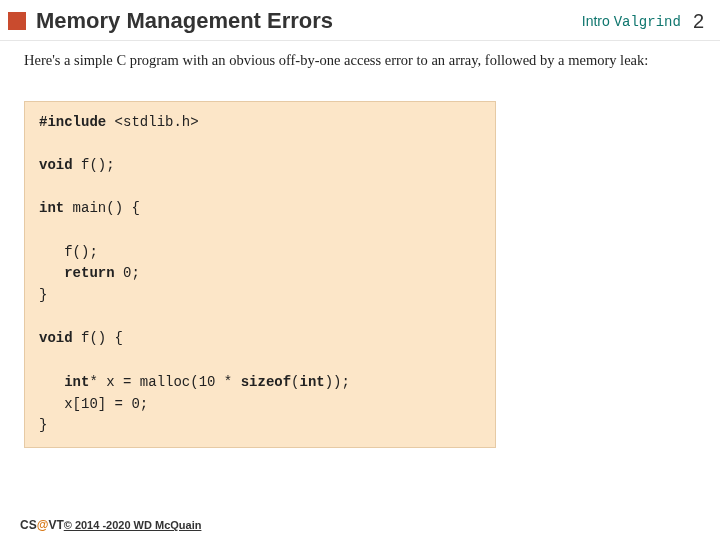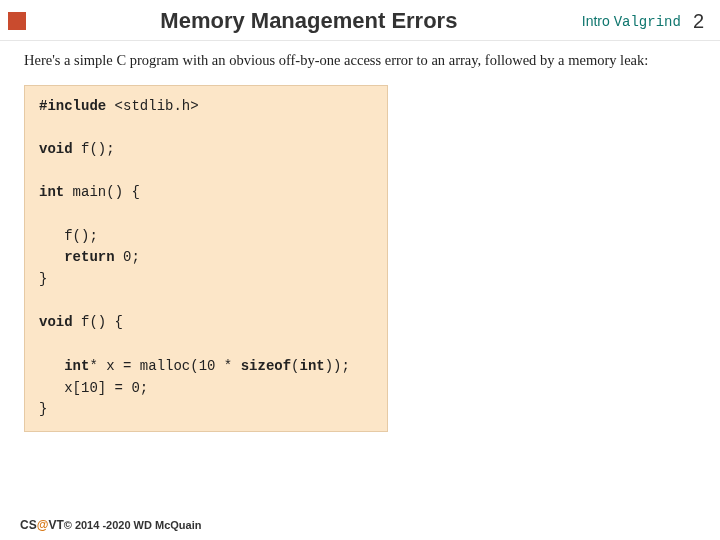--- a/index.html
+++ b/index.html
@@ -21,21 +21,20 @@
     width: 18px;
     height: 18px;
     background: #c94b2e;
     margin-right: 10px;
   }
   .title {
     font-size: 22px;
     font-weight: bold;
     color: #333;
     flex: 1;
-    text-align: center;
   }
   .breadcrumb {
     font-size: 14px;
     color: #0f766e;
   }
   .breadcrumb .mono {
     font-family: "Courier New", monospace;
   }
   .page-num {
     font-size: 20px;
@@ -43,26 +42,26 @@
     color: #333;
   }
   .content {
     padding: 10px 24px 0 24px;
   }
   .intro {
     font-size: 14.5px;
     line-height: 1.35;
     font-family: Georgia, "Times New Roman", serif;
     color: #222;
-    margin-bottom: 14px;
+    margin-bottom: 30px;
   }
   .code-block {
     background: #fce6c8;
     border: 1px solid #e6caa5;
-    width: 364px;
+    width: 472px;
     padding: 10px 14px;
     font-family: "Courier New", monospace;
     font-size: 14px;
     line-height: 1.55;
     white-space: pre;
     color: #222;
   }
   .code-block .kw { font-weight: bold; }
   .footer {
     position: absolute;
@@ -76,21 +75,21 @@
   }
   .footer .left { font-weight: bold; color: #333; }
   .footer .left .at { color: #d87a1a; }
   .footer .center {
     flex: 1;
     text-align: center;
     font-weight: bold;
     font-size: 14px;
     color: #333;
   }
-  .footer .right { font-weight: bold; color: #333; font-size: 11px; }
+  .footer .right { font-weight: bold; color: #333; font-size: 11px; text-decoration: underline; }
 </style>
 </head>
 <body>
 
 <div class="header">
   <div class="accent-box"></div>
   <div class="title">Memory Management Errors</div>
   <div class="breadcrumb">
     <span>Intro </span><span class="mono">Valgrind</span>
   </div>

